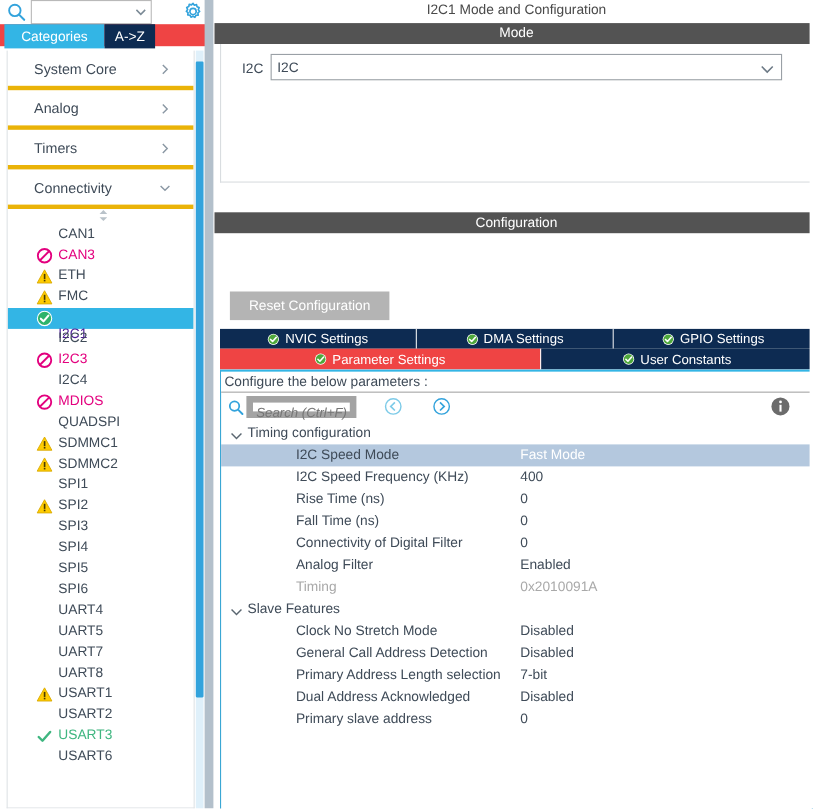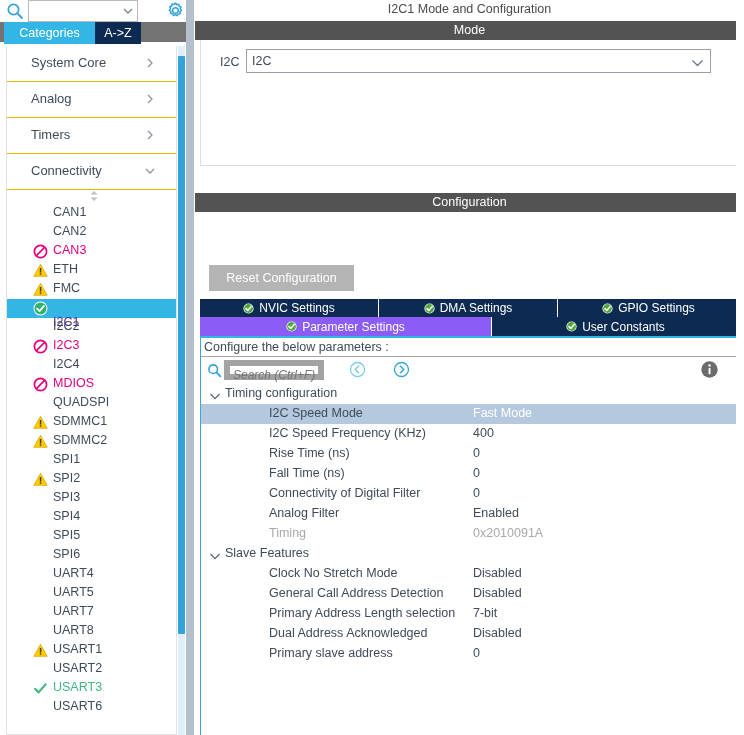--- a/index.html
+++ b/index.html
@@ -34,38 +34,38 @@
     font-family: "Liberation Sans", sans-serif; font-size: 12px;
     padding-left: 3px; background: transparent; color: #3f4b58;
   }
   #peri-search-caret {
     position: absolute; right: 3px; top: 4px; width: 12px; height: 12px;
   }
   #gear-wrap { position: absolute; left: 166px; top: 1px; width: 19px; height: 19px; }
 
   #tabs-cat {
     position: absolute; left: 0; top: 22px; width: 190px; height: 20px;
-    background: #737373;
+    background: #ef4444;
     text-decoration: underline;
   }
   .cat-tab {
     position: absolute; top: 0; height: 22px; line-height: 22px;
     text-align: center; color: #ffffff; font-size: 12.5px; cursor: pointer;
   }
   #tab-categories { left: 4px; width: 91px; background: #33b5e5; }
   #tab-az { left: 95px; width: 46px; background: #0d2b52; }
 
   #sidebar-tree {
     position: absolute; left: 6px; top: 46px; width: 171px; height: 689px;
     background: #fff; border: 1px solid #dfe3e6; border-top: none;
     overflow: hidden;
   }
   .cat-group {
     position: relative; height: 36px; width: 100%;
-    border-bottom: 1px solid #eab308; margin-left: 0;
+    border-bottom: 4px solid #eab308; margin-left: 0;
     cursor: pointer;
   }
   .cat-group .cat-label {
     position: absolute; left: 24px; top: 9px; font-size: 13px; color: #3f4b58;
   }
   .cat-group .cat-chev {
     position: absolute; right: 20px; top: 11px; width: 12px; height: 12px;
   }
 
   #scroll-hint {
@@ -154,21 +154,21 @@
   #tabrow2 {
     position: absolute; left: 5px; top: 64px; width: 539px; height: 19px;
     display: flex;
   }
   .cfg-tab {
     height: 100%; background: #0d2b52; color: #ffffff; font-size: 12px;
     display: flex; align-items: center; justify-content: center;
     gap: 5px; cursor: pointer; border-right: 1px solid #ffffff;
   }
   .cfg-tab:last-child { border-right: none; }
-  .cfg-tab.active { background: #8b5cf6; }
+  .cfg-tab.active { background: #ef4444; }
   .tick-green { width: 11px; height: 11px; flex: 0 0 11px; }
 
   #params-wrap {
     position: absolute; left: 5px; top: 83px; width: 539px; height: 435px;
     border: 1px solid #3aa7d4; border-top: 2px solid #33b5e5; background: #fff;
   }
   #configure-hint {
     position: absolute; left: 0; top: 0; width: 537px; height: 19px;
     border-bottom: 1px solid #a6a6a6; font-size: 12.5px; color: #3f4b58;
     line-height: 19px; padding-left: 3px; background: #fff;
@@ -272,23 +272,20 @@
             <svg width="14" height="12" viewBox="0 0 14 12">
               <polygon points="7,1 10.5,4.6 3.5,4.6" fill="#b9c2c9"></polygon>
               <polygon points="7,11 10.5,7.4 3.5,7.4" fill="#b9c2c9"></polygon>
             </svg>
           </span>
         </div>
         <div id="peri-items">
             <div class="peri-item">
               <span class="pname">CAN1</span>
             </div>
-            <div class="peri-item">
-              <span class="pname">CAN2</span>
-            </div>
             <div class="peri-item err">
               <span class="picon"><svg width="15" height="15" viewBox="0 0 15 15">
                   <circle cx="7.5" cy="7.5" r="6.1" fill="none" stroke="#e3007e" stroke-width="1.7"></circle>
                   <line x1="3.2" y1="11.8" x2="11.8" y2="3.2" stroke="#e3007e" stroke-width="1.7"></line>
                 </svg></span>
               <span class="pname">CAN3</span>
             </div>
             <div class="peri-item warn">
               <span class="picon"><svg width="15" height="15" viewBox="0 0 15 15">
                   <polygon points="7.5,1.3 14.2,13.3 0.8,13.3" fill="#ffcc00" stroke="#d8a800" stroke-width="0.8" stroke-linejoin="round"></polygon>

